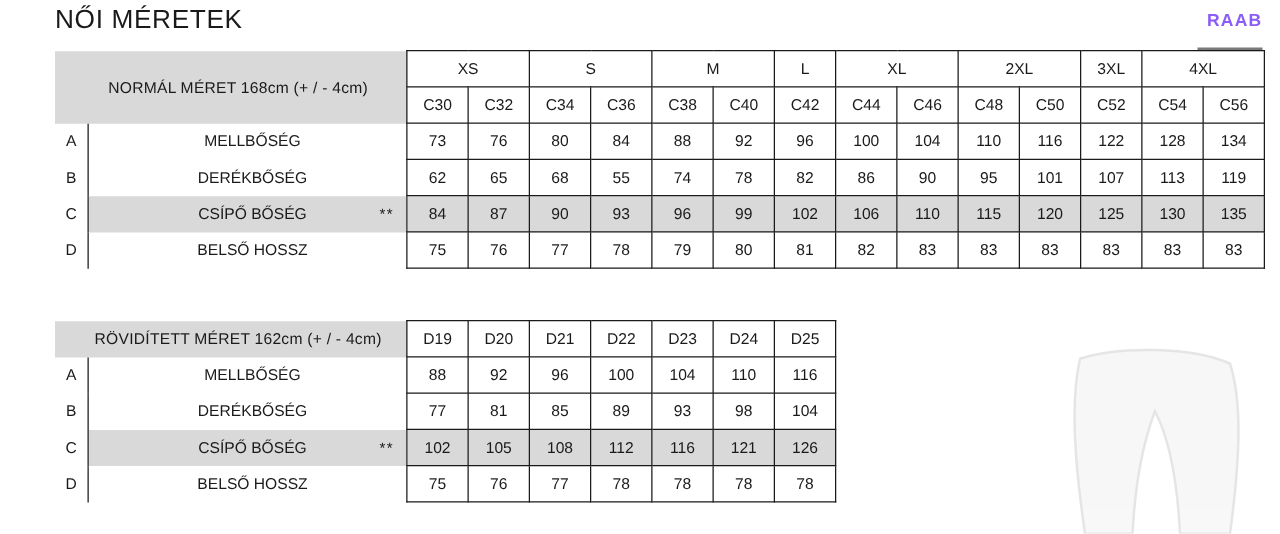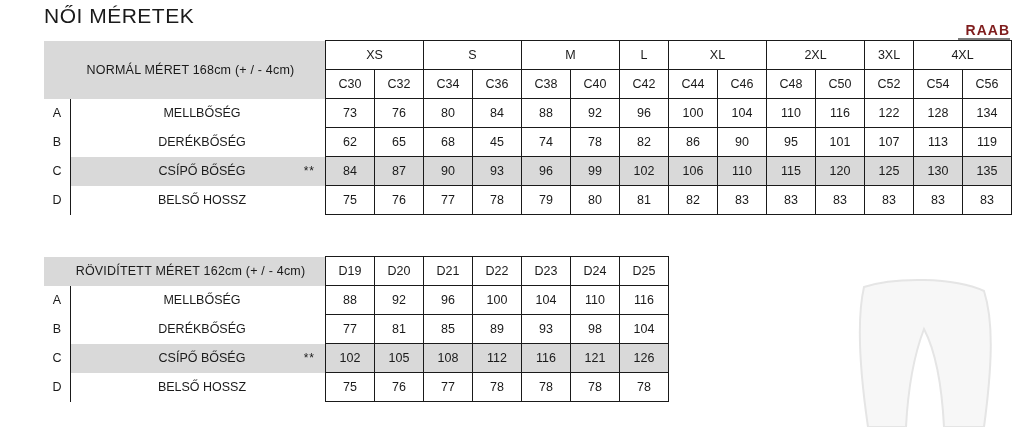--- a/index.html
+++ b/index.html
@@ -24,25 +24,25 @@
     font-size: 21px;
     font-weight: normal;
     letter-spacing: 0.5px;
     color: #1a1a1a;
   }
 
   
   .logo {
     position: absolute;
     right: 14px;
-    top: 22px;
+    top: 8px;
     font-size: 14px;
     font-weight: bold;
     letter-spacing: 1px;
-    color: #7f1d1d;
+    color: #8b5cf6;
   }
   .logo-underline {
     position: absolute;
     right: 14px;
     top: 38px;
     width: 52px;
     height: 3px;
     background: #7a7a7a;
   }
 
@@ -210,21 +210,21 @@
           <td>122</td>
           <td>128</td>
           <td>134</td>
         </tr>
         <tr style="height: 29px;">
           <td class="rowlabel-letter">B</td>
           <td class="rowlabel-name"><span>DERÉKBŐSÉG</span></td>
           <td>62</td>
           <td>65</td>
           <td>68</td>
-          <td>45</td>
+          <td>55</td>
           <td>74</td>
           <td>78</td>
           <td>82</td>
           <td>86</td>
           <td>90</td>
           <td>95</td>
           <td>101</td>
           <td>107</td>
           <td>113</td>
           <td>119</td>

